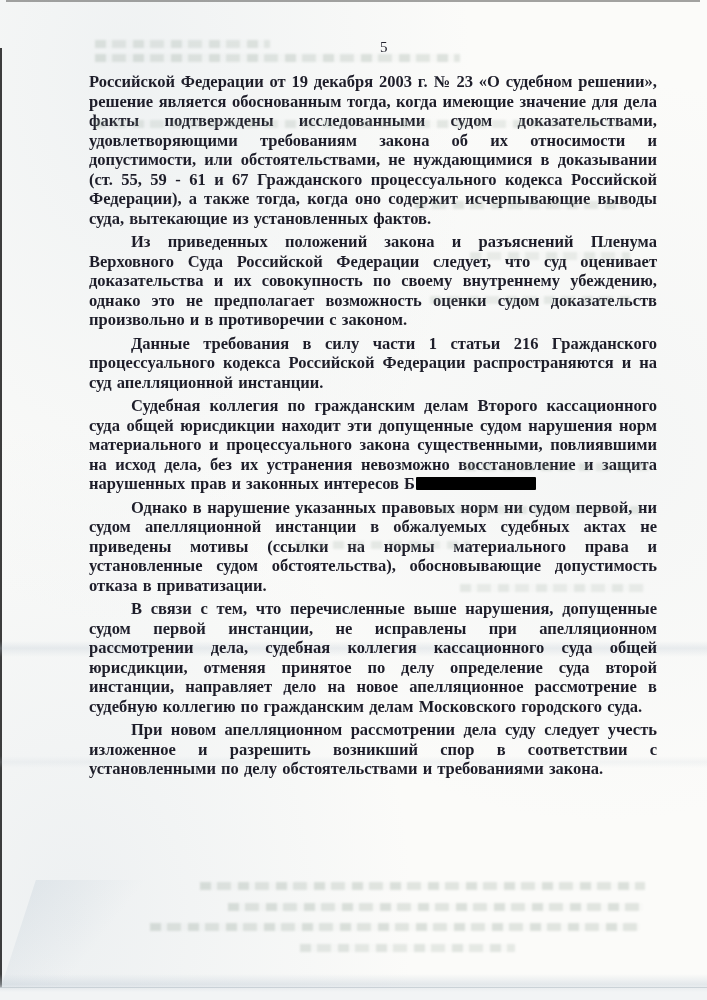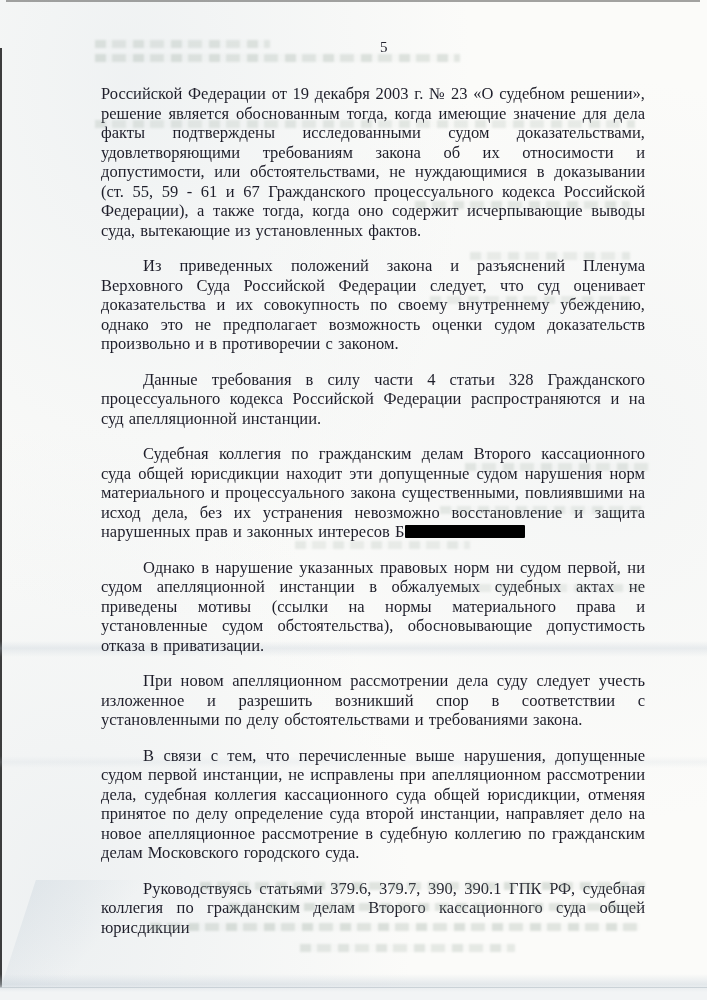--- a/index.html
+++ b/index.html
@@ -40,21 +40,21 @@
     font-size:15px;color:#23232e;letter-spacing:.5px;
   }
   
   .document-body{
     position:absolute;left:85px;top:68px;width:576px;
     color:var(--ink);
     font-size:16.5px;line-height:19.5px;
     text-align:justify;
     word-spacing:1px;
   }
-  .document-body p{margin:16px;}
+  .document-body p{margin:4px;font-weight:bold;}
   .document-body p.indent{text-indent:42px;}
   .redaction-bar{
     display:inline-block;
     width:120px;height:13px;
     background:var(--redaction);
     vertical-align:-1px;
     margin-left:1px;
     border-radius:1px;
   }
   
@@ -78,26 +78,25 @@
   <div class="edge-left"></div>
   <div class="crease crease-mid"></div>
   <div class="crease crease-low"></div>
   <div class="fold-diag"></div>
 
   <div class="page-number">5</div>
 
   <div class="document-body">
       <p class="">Российской Федерации от 19 декабря 2003 г. № 23 «О судебном решении», решение является обоснованным тогда, когда имеющие значение для дела факты подтверждены исследованными судом доказательствами, удовлетворяющими требованиям закона об их относимости и допустимости, или обстоятельствами, не нуждающимися в доказывании (ст. 55, 59 - 61 и 67 Гражданского процессуального кодекса Российской Федерации), а также тогда, когда оно содержит исчерпывающие выводы суда, вытекающие из установленных фактов.</p>
       <p class="indent">Из приведенных положений закона и разъяснений Пленума Верховного Суда Российской Федерации следует, что суд оценивает доказательства и их совокупность по своему внутреннему убеждению, однако это не предполагает возможность оценки судом доказательств произвольно и в противоречии с законом.</p>
-      <p class="indent">Данные требования в силу части 4 статьи 328 Гражданского процессуального кодекса Российской Федерации распространяются и на суд апелляционной инстанции.</p>
+      <p class="indent">Данные требования в силу части 1 статьи 216 Гражданского процессуального кодекса Российской Федерации распространяются и на суд апелляционной инстанции.</p>
       <p class="indent">Судебная коллегия по гражданским делам Второго кассационного суда общей юрисдикции находит эти допущенные судом нарушения норм материального и процессуального закона существенными, повлиявшими на исход дела, без их устранения невозможно восстановление и защита нарушенных прав и законных интересов Б<span class="redaction-bar"></span></p>
       <p class="indent">Однако в нарушение указанных правовых норм ни судом первой, ни судом апелляционной инстанции в обжалуемых судебных актах не приведены мотивы (ссылки на нормы материального права и установленные судом обстоятельства), обосновывающие допустимость отказа в приватизации.</p>
+      <p class="indent">В связи с тем, что перечисленные выше нарушения, допущенные судом первой инстанции, не исправлены при апелляционном рассмотрении дела, судебная коллегия кассационного суда общей юрисдикции, отменяя принятое по делу определение суда второй инстанции, направляет дело на новое апелляционное рассмотрение в судебную коллегию по гражданским делам Московского городского суда.</p>
       <p class="indent">При новом апелляционном рассмотрении дела суду следует учесть изложенное и разрешить возникший спор в соответствии с установленными по делу обстоятельствами и требованиями закона.</p>
-      <p class="indent">В связи с тем, что перечисленные выше нарушения, допущенные судом первой инстанции, не исправлены при апелляционном рассмотрении дела, судебная коллегия кассационного суда общей юрисдикции, отменяя принятое по делу определение суда второй инстанции, направляет дело на новое апелляционное рассмотрение в судебную коллегию по гражданским делам Московского городского суда.</p>
-      <p class="indent">Руководствуясь статьями 379.6, 379.7, 390, 390.1 ГПК РФ, судебная коллегия по гражданским делам Второго кассационного суда общей юрисдикции</p>
     </div>
 
   <div id="ghost-layer">
       <div class="ghost" style="left: 95px; top: 40px; width: 175px; opacity: 0.45;"></div>
       <div class="ghost" style="left: 95px; top: 54px; width: 365px; opacity: 0.5;"></div>
       <div class="ghost" style="left: 95px; top: 120px; width: 540px; opacity: 0.4;"></div>
       <div class="ghost" style="left: 415px; top: 201px; width: 215px; opacity: 0.45;"></div>
       <div class="ghost" style="left: 470px; top: 252px; width: 160px; opacity: 0.35;"></div>
       <div class="ghost" style="left: 430px; top: 296px; width: 200px; opacity: 0.35;"></div>
       <div class="ghost" style="left: 465px; top: 463px; width: 185px; opacity: 0.4;"></div>

